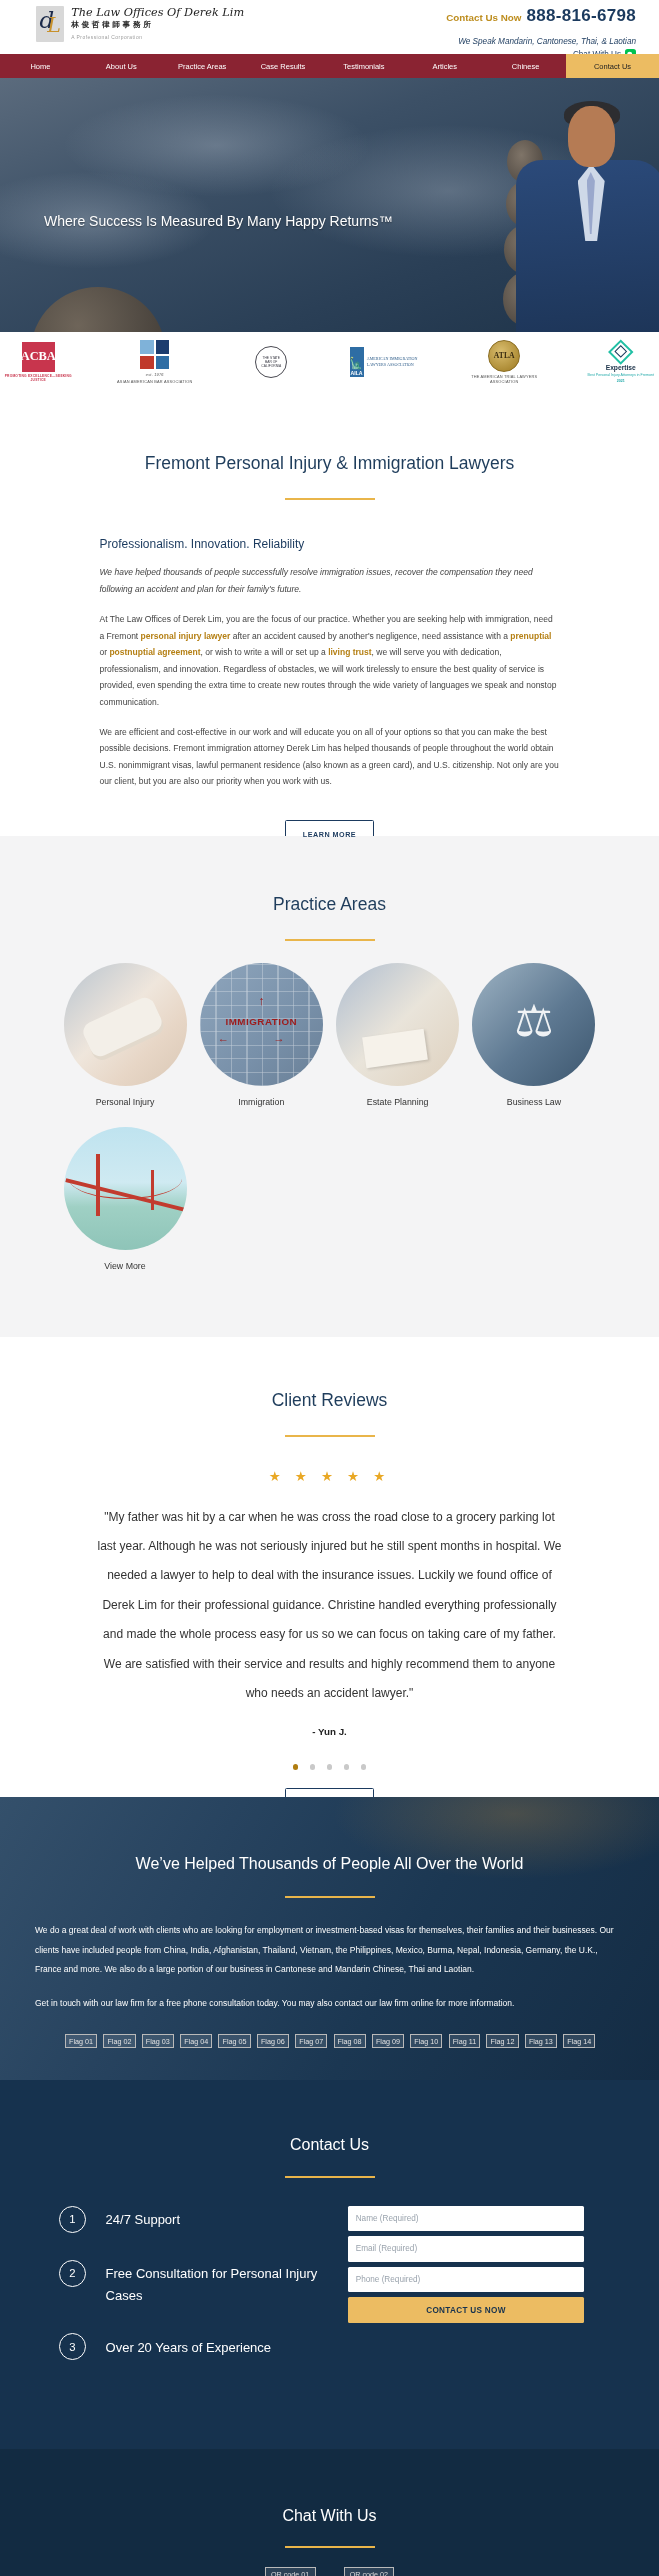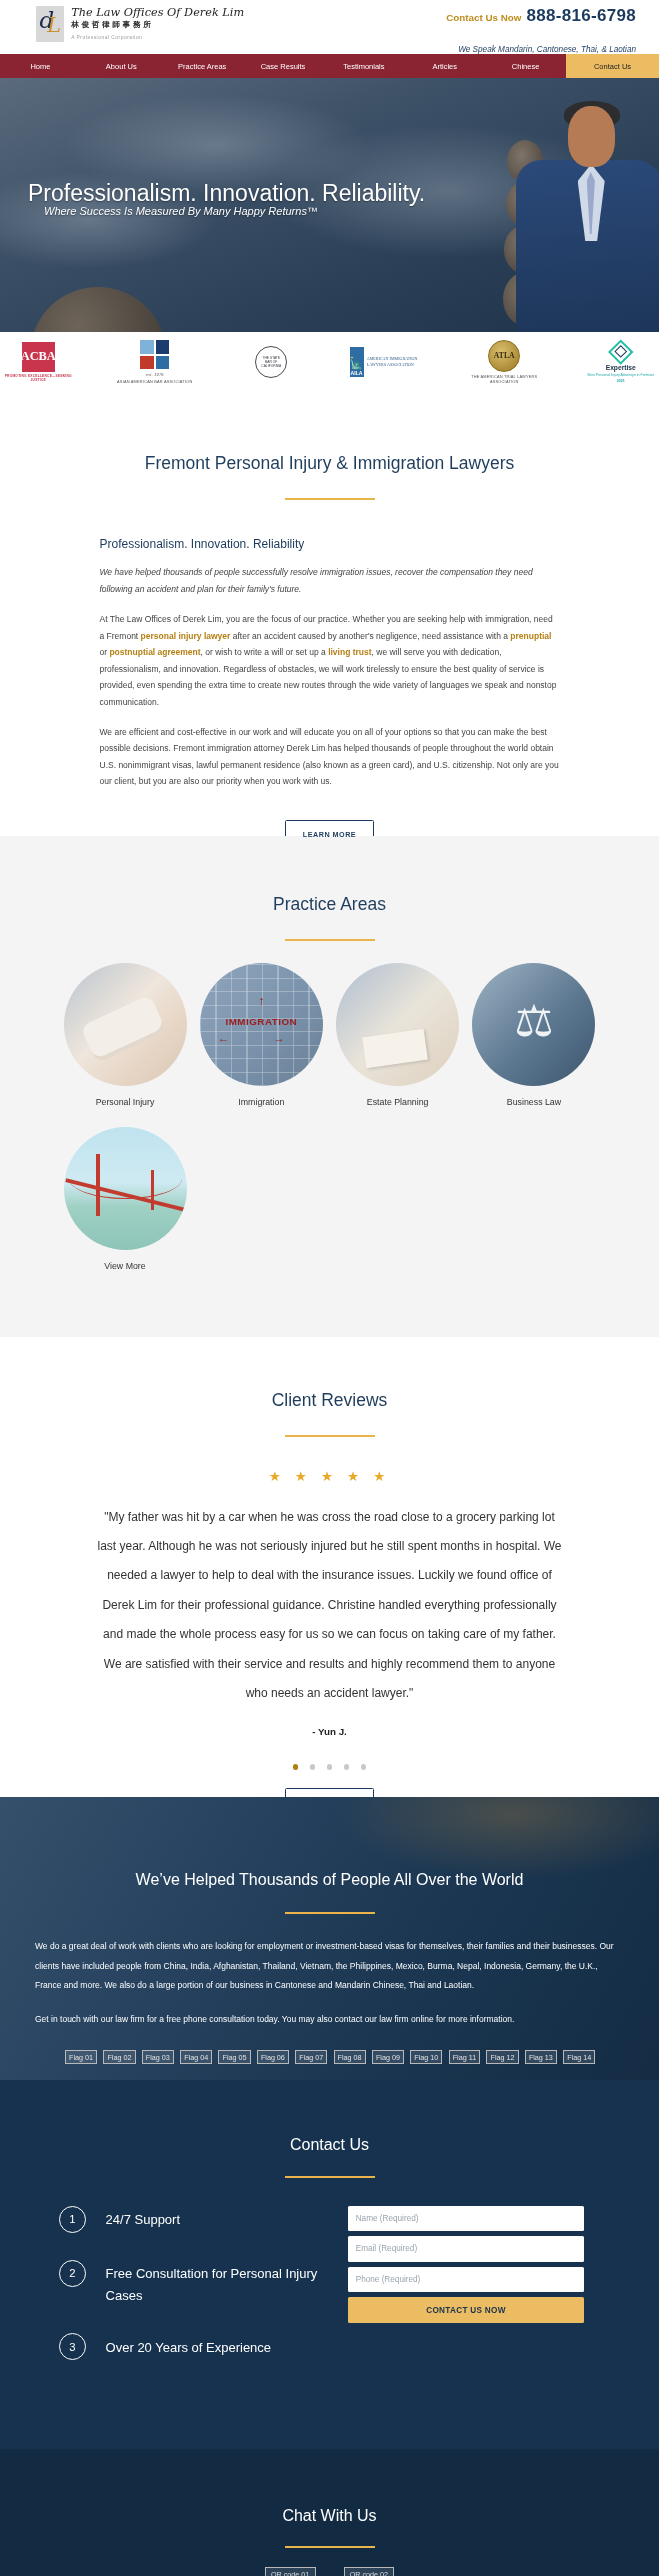--- a/index.html
+++ b/index.html
@@ -11,21 +11,21 @@
   .logo-mark { width:28px; height:36px; background:#d8d8d8; position:relative; border-radius:1px; }
   .logo-mark .d { position:absolute; left:3.6px; top:1px; font-family:"DejaVu Serif", serif; font-style:italic; font-size:23px; color:#1b2a4a; }
   .logo-mark .l { position:absolute; left:11.3px; top:7.2px; font-family:"DejaVu Serif", serif; font-style:italic; font-size:20.6px; color:#c8912b; }
   .logo-text .en { font-family:"DejaVu Serif", serif; font-style:italic; font-size:11.3px; color:#1e1e1e; }
   .logo-text .cn { font-size:7.7px; color:#2a2a2a; letter-spacing:2.6px; margin-top:1px; font-weight:bold; }
   .logo-text .corp { font-size:4.9px; color:#9a9a9a; margin-top:4.6px; letter-spacing:0.5px; }
   .header-right { text-align:right; }
   .contact-line { display:flex; align-items:baseline; gap:5.2px; justify-content:flex-end; }
   .contact-now { color:#bd8d1e; font-size:9.8px; font-weight:bold; }
   .phone-big { color:#1b3a5e; font-size:17px; font-weight:bold; letter-spacing:0.3px; }
-  .langs { color:#1b3a5e; font-style:italic; font-size:8.2px; margin-top:19px; }
+  .langs { color:#1b3a5e; font-style:italic; font-size:8.2px; margin-top:11px; }
   .chat-line { color:#1b3a5e; font-size:8.2px; margin-top:3.1px; display:flex; justify-content:flex-end; align-items:center; gap:3.6px; }
   .wechat { width:11.3px; height:11.3px; background:#00c250; border-radius:2.6px; display:inline-flex; align-items:center; justify-content:center; }
 
   
   .nav { height:24px; background:#8a2332; display:flex; }
   .nav a { flex:1; display:flex; align-items:center; justify-content:center; color:#fff; font-size:7.5px; text-decoration:none; }
   .nav a.active { background:#ecbc62; color:#222; flex:1.15; }
 
   
   .hero { height:254px; position:relative; overflow:hidden;
@@ -40,21 +40,21 @@
   .s3 { width:42px; height:49px; left:504px; top:147px; }
   .s4 { width:45px; height:54px; left:503px; top:194px; }
   .ball { position:absolute; width:134px; height:129px; left:31px; top:209px; background:radial-gradient(circle at 35% 30%, #7d6c58, #4a3e31 75%); border-radius:50%; opacity:0.8; }
   .figure { position:absolute; right:-7.7px; top:28px; width:155px; height:227px; }
   .fig-head { position:absolute; left:56px; top:0; width:47px; height:61px; background:#b57b54; border-radius:46% 46% 42% 42%; }
   .fig-hair { position:absolute; left:52px; top:-5.2px; width:56px; height:27px; background:#2d2d30; border-radius:50% 50% 40% 40%; }
   .fig-body { position:absolute; left:4.1px; top:54px; width:149px; height:175px; background:linear-gradient(175deg,#2b4a7a,#1d3558); border-radius:25px 31px 0 0; }
   .fig-shirt { position:absolute; left:66px; top:58px; width:27px; height:77px; background:#cfd9e8; clip-path:polygon(50% 0,100% 22%,72% 100%,28% 100%,0 22%); }
   .fig-tie { position:absolute; left:75px; top:66px; width:8.2px; height:62px; background:#9aa8cc; clip-path:polygon(50% 0,100% 14%,60% 100%,40% 100%,0 14%); }
   .hero-title { position:absolute; left:28px; top:102px; color:#fff; font-size:23px; font-weight:normal; text-shadow:0 0.5px 1.5px rgba(0,0,0,0.4); }
-  .hero-sub { position:absolute; left:44px; top:127px; color:#fff; font-size:11px; font-style:italic; text-shadow:0 0.5px 1.5px rgba(0,0,0,0.4); }
+  .hero-sub { position:absolute; left:44px; top:135px; color:#fff; font-size:14px; text-shadow:0 0.5px 1.5px rgba(0,0,0,0.4); }
 
   
   .badges { height:60px; background:#fff; display:flex; align-items:center; justify-content:center; gap:40px; }
   .badge { display:flex; flex-direction:column; align-items:center; gap:2.1px; width:77px; text-align:center; }
   .badge .cap { font-size:3.9px; color:#555; letter-spacing:0.2px; }
   .acba-box { width:33px; height:30px; background:#c8354d; color:#fff; font-family:"Liberation Serif",serif; font-weight:bold; font-size:12.4px; display:flex; align-items:center; justify-content:center; }
   .badge .cap-red { color:#c8354d; font-size:3.3px; font-weight:bold; }
   .aaba-grid { width:29px; height:29px; display:grid; grid-template-columns:1fr 1fr; grid-template-rows:1fr 1fr; gap:1.5px; }
   .aaba-grid i { display:block; }
   .seal { width:32px; height:32px; border:1.5px double #4a4a52; border-radius:50%; display:flex; align-items:center; justify-content:center; font-size:3.3px; color:#3a3a44; text-align:center; padding:3.1px; }
@@ -115,21 +115,21 @@
   .dots { display:flex; justify-content:center; gap:11.3px; margin-top:27px; }
   .dot { width:5.7px; height:5.7px; border-radius:50%; background:#c9c9c9; cursor:pointer; }
   .dot.active { background:#b07d10; }
   .reviews .btn-outline { margin-top:18.5px; }
   .submit-review { display:block; text-align:center; margin-top:17.5px; font-size:7px; color:#8a8a8a; text-decoration:none; }
 
   
   .world { height:283px; color:#fff; position:relative;
            background:linear-gradient(120deg,#34506b 0%,#27435f 30%,#1b3752 60%,#142c44 100%); }
   .world:before { content:""; position:absolute; inset:0; background:radial-gradient(ellipse 258px 93px at 78% 6%, rgba(214,150,60,0.25), transparent 70%); }
-  .world-inner { position:relative; padding:16px 35px; }
+  .world-inner { position:relative; padding:0 35px; }
   .world h2 { font-size:16px; color:#fff; padding-top:58px; }
   .world .gold-divider { margin-top:23px; }
   .world p { font-size:8.5px; line-height:2.3; margin-top:23px; }
   .world .p2 { margin-top:14.4px; }
   .flags { display:flex; gap:6.2px; margin:20.6px 0 0 30px; }
   .flag-box { border:0.5px solid #b9b9b9; background:rgba(235,235,235,0.12); color:#e2e2e2; font-size:7.2px; padding:1.5px 3.1px; white-space:nowrap; }
 
   
   .contact { height:369px; background:#16324e; color:#fff; }
   .contact h2 { font-size:16px; color:#fff; padding-top:56px; }
@@ -209,21 +209,20 @@
   <div class="stone s2"></div>
   <div class="stone s3"></div>
   <div class="stone s4"></div>
   <div class="figure">
     <div class="fig-body"></div>
     <div class="fig-shirt"></div>
     <div class="fig-tie"></div>
     <div class="fig-hair"></div>
     <div class="fig-head"></div>
   </div>
-  <div class="hero-title">Professionalism. Innovation. Reliability.</div>
   <div class="hero-sub">Where Success Is Measured By Many Happy Returns™</div>
 </div>
 
 <div class="badges">
   <div class="badge">
     <div class="acba-box">ACBA</div>
     <div class="cap cap-red">PROMOTING EXCELLENCE—SEEKING JUSTICE</div>
   </div>
   <div class="badge">
     <div class="aaba-grid">

